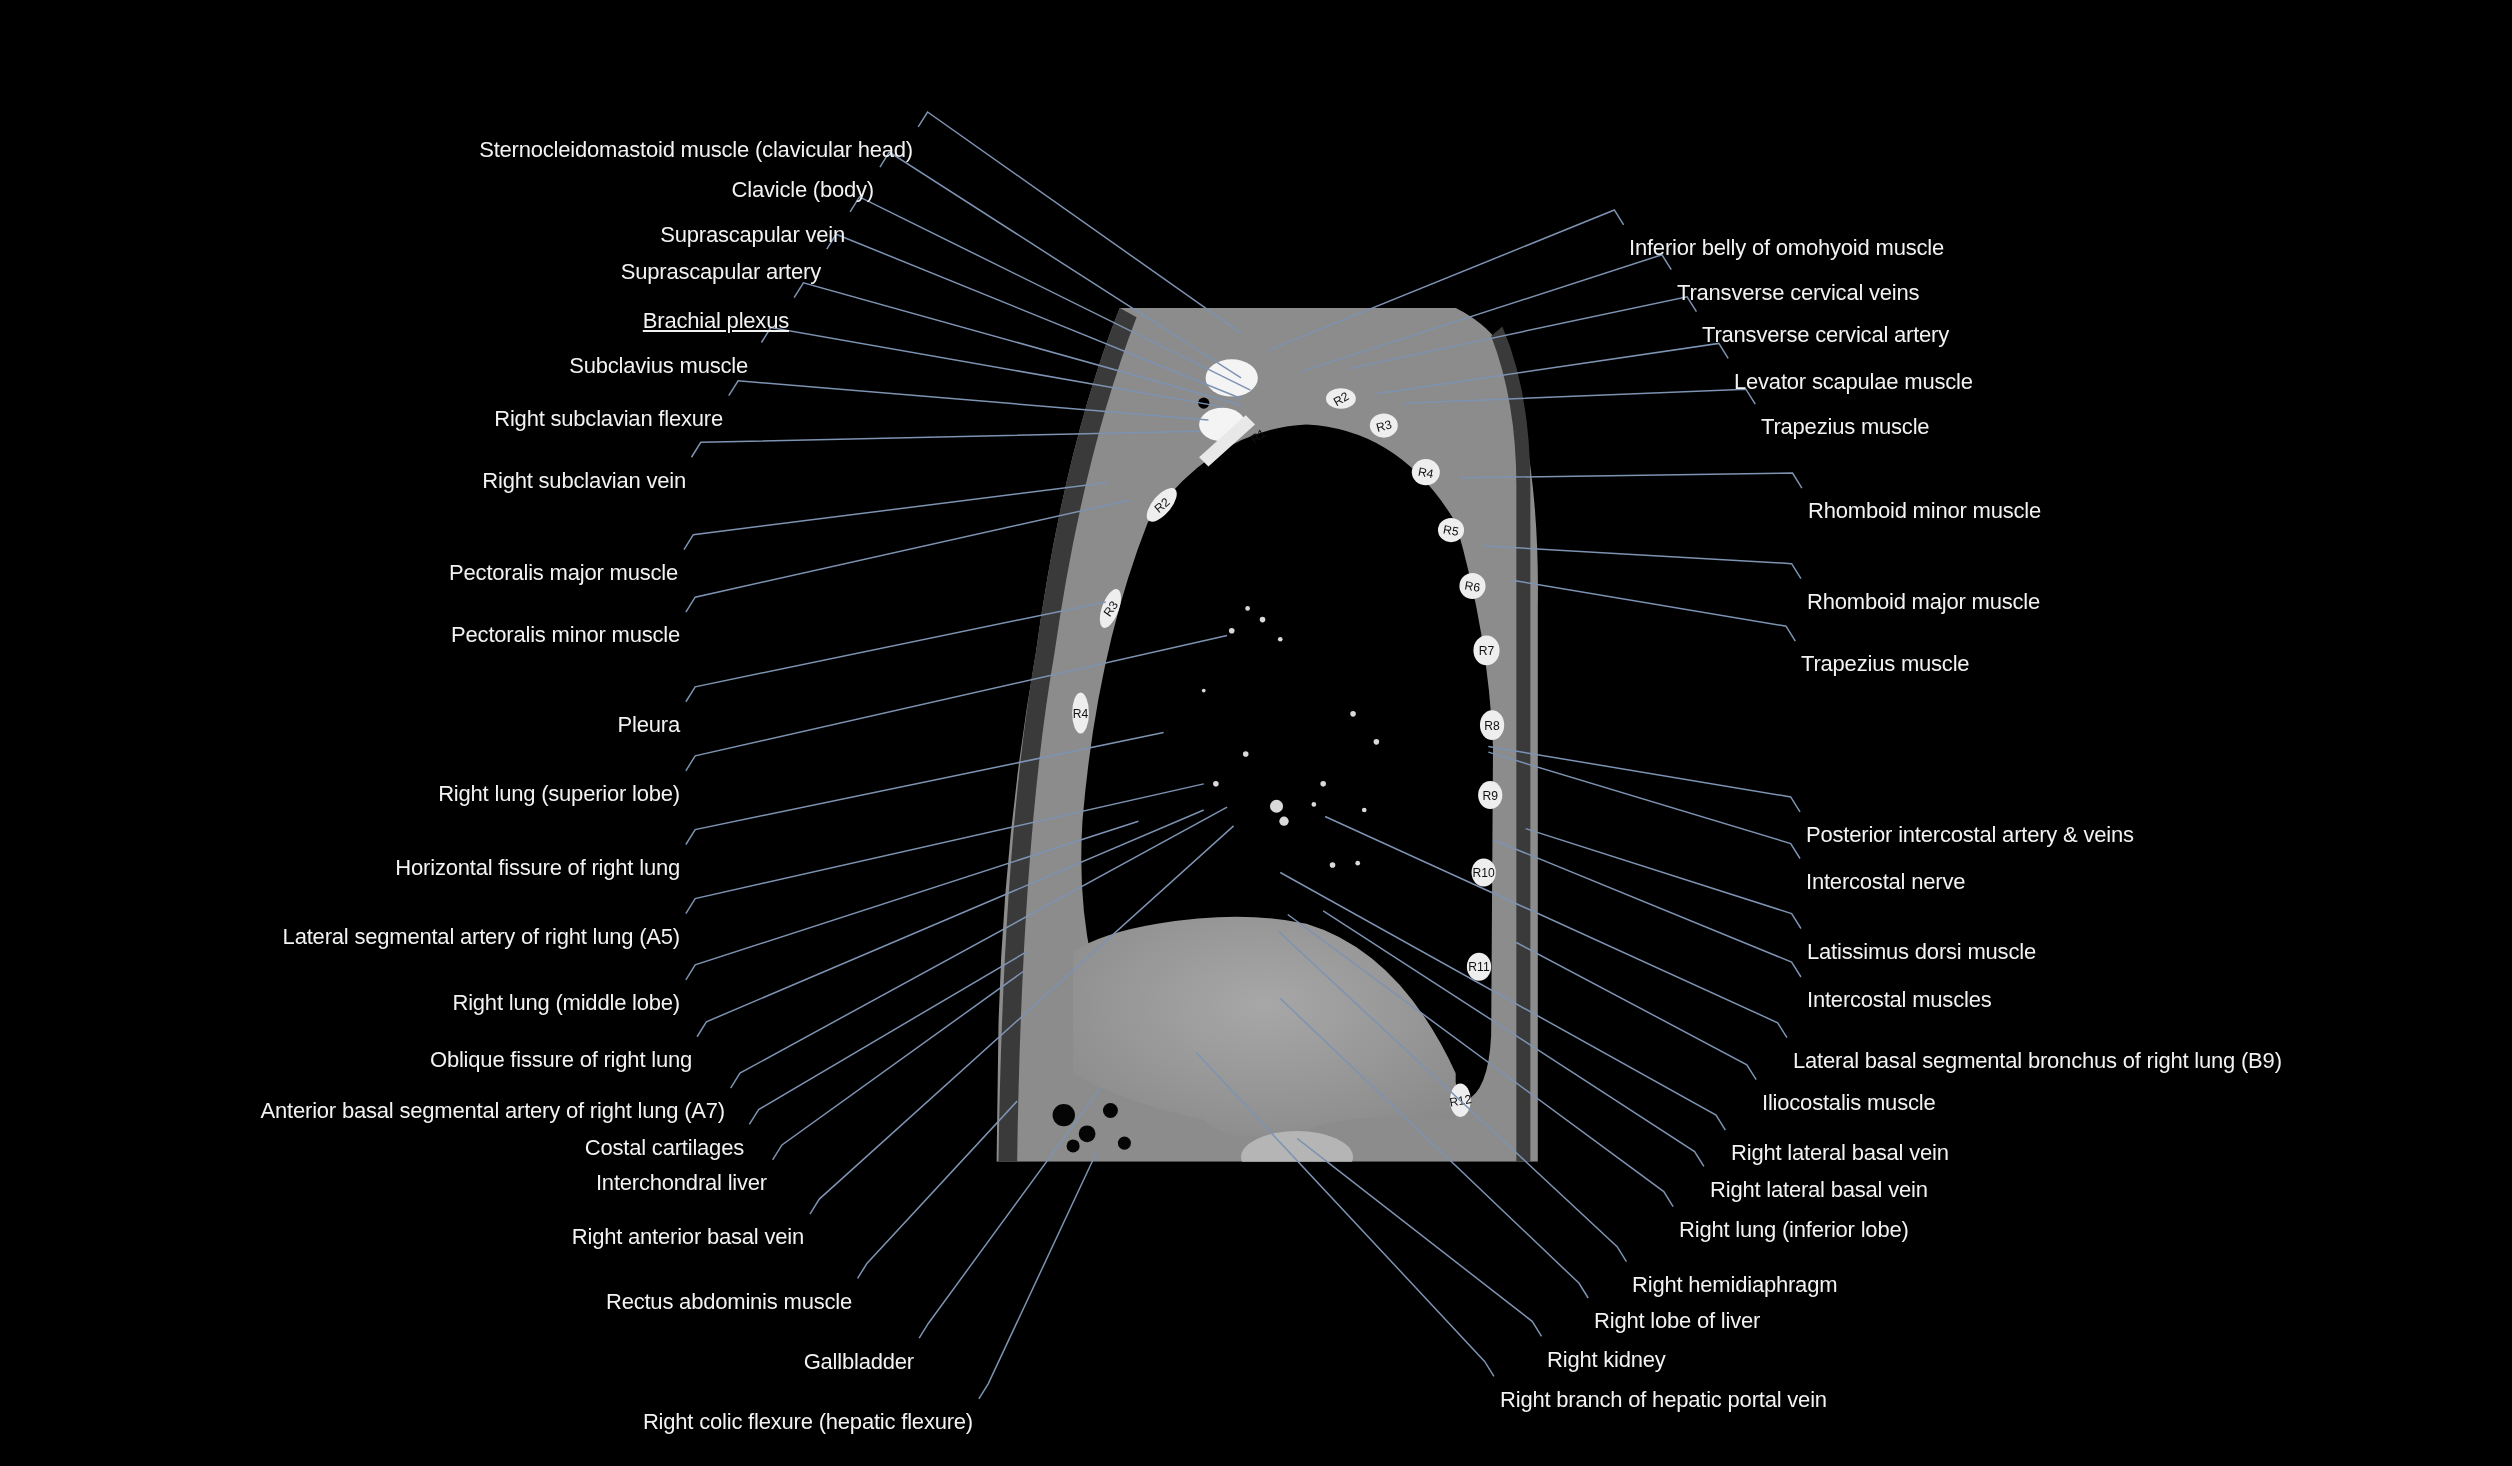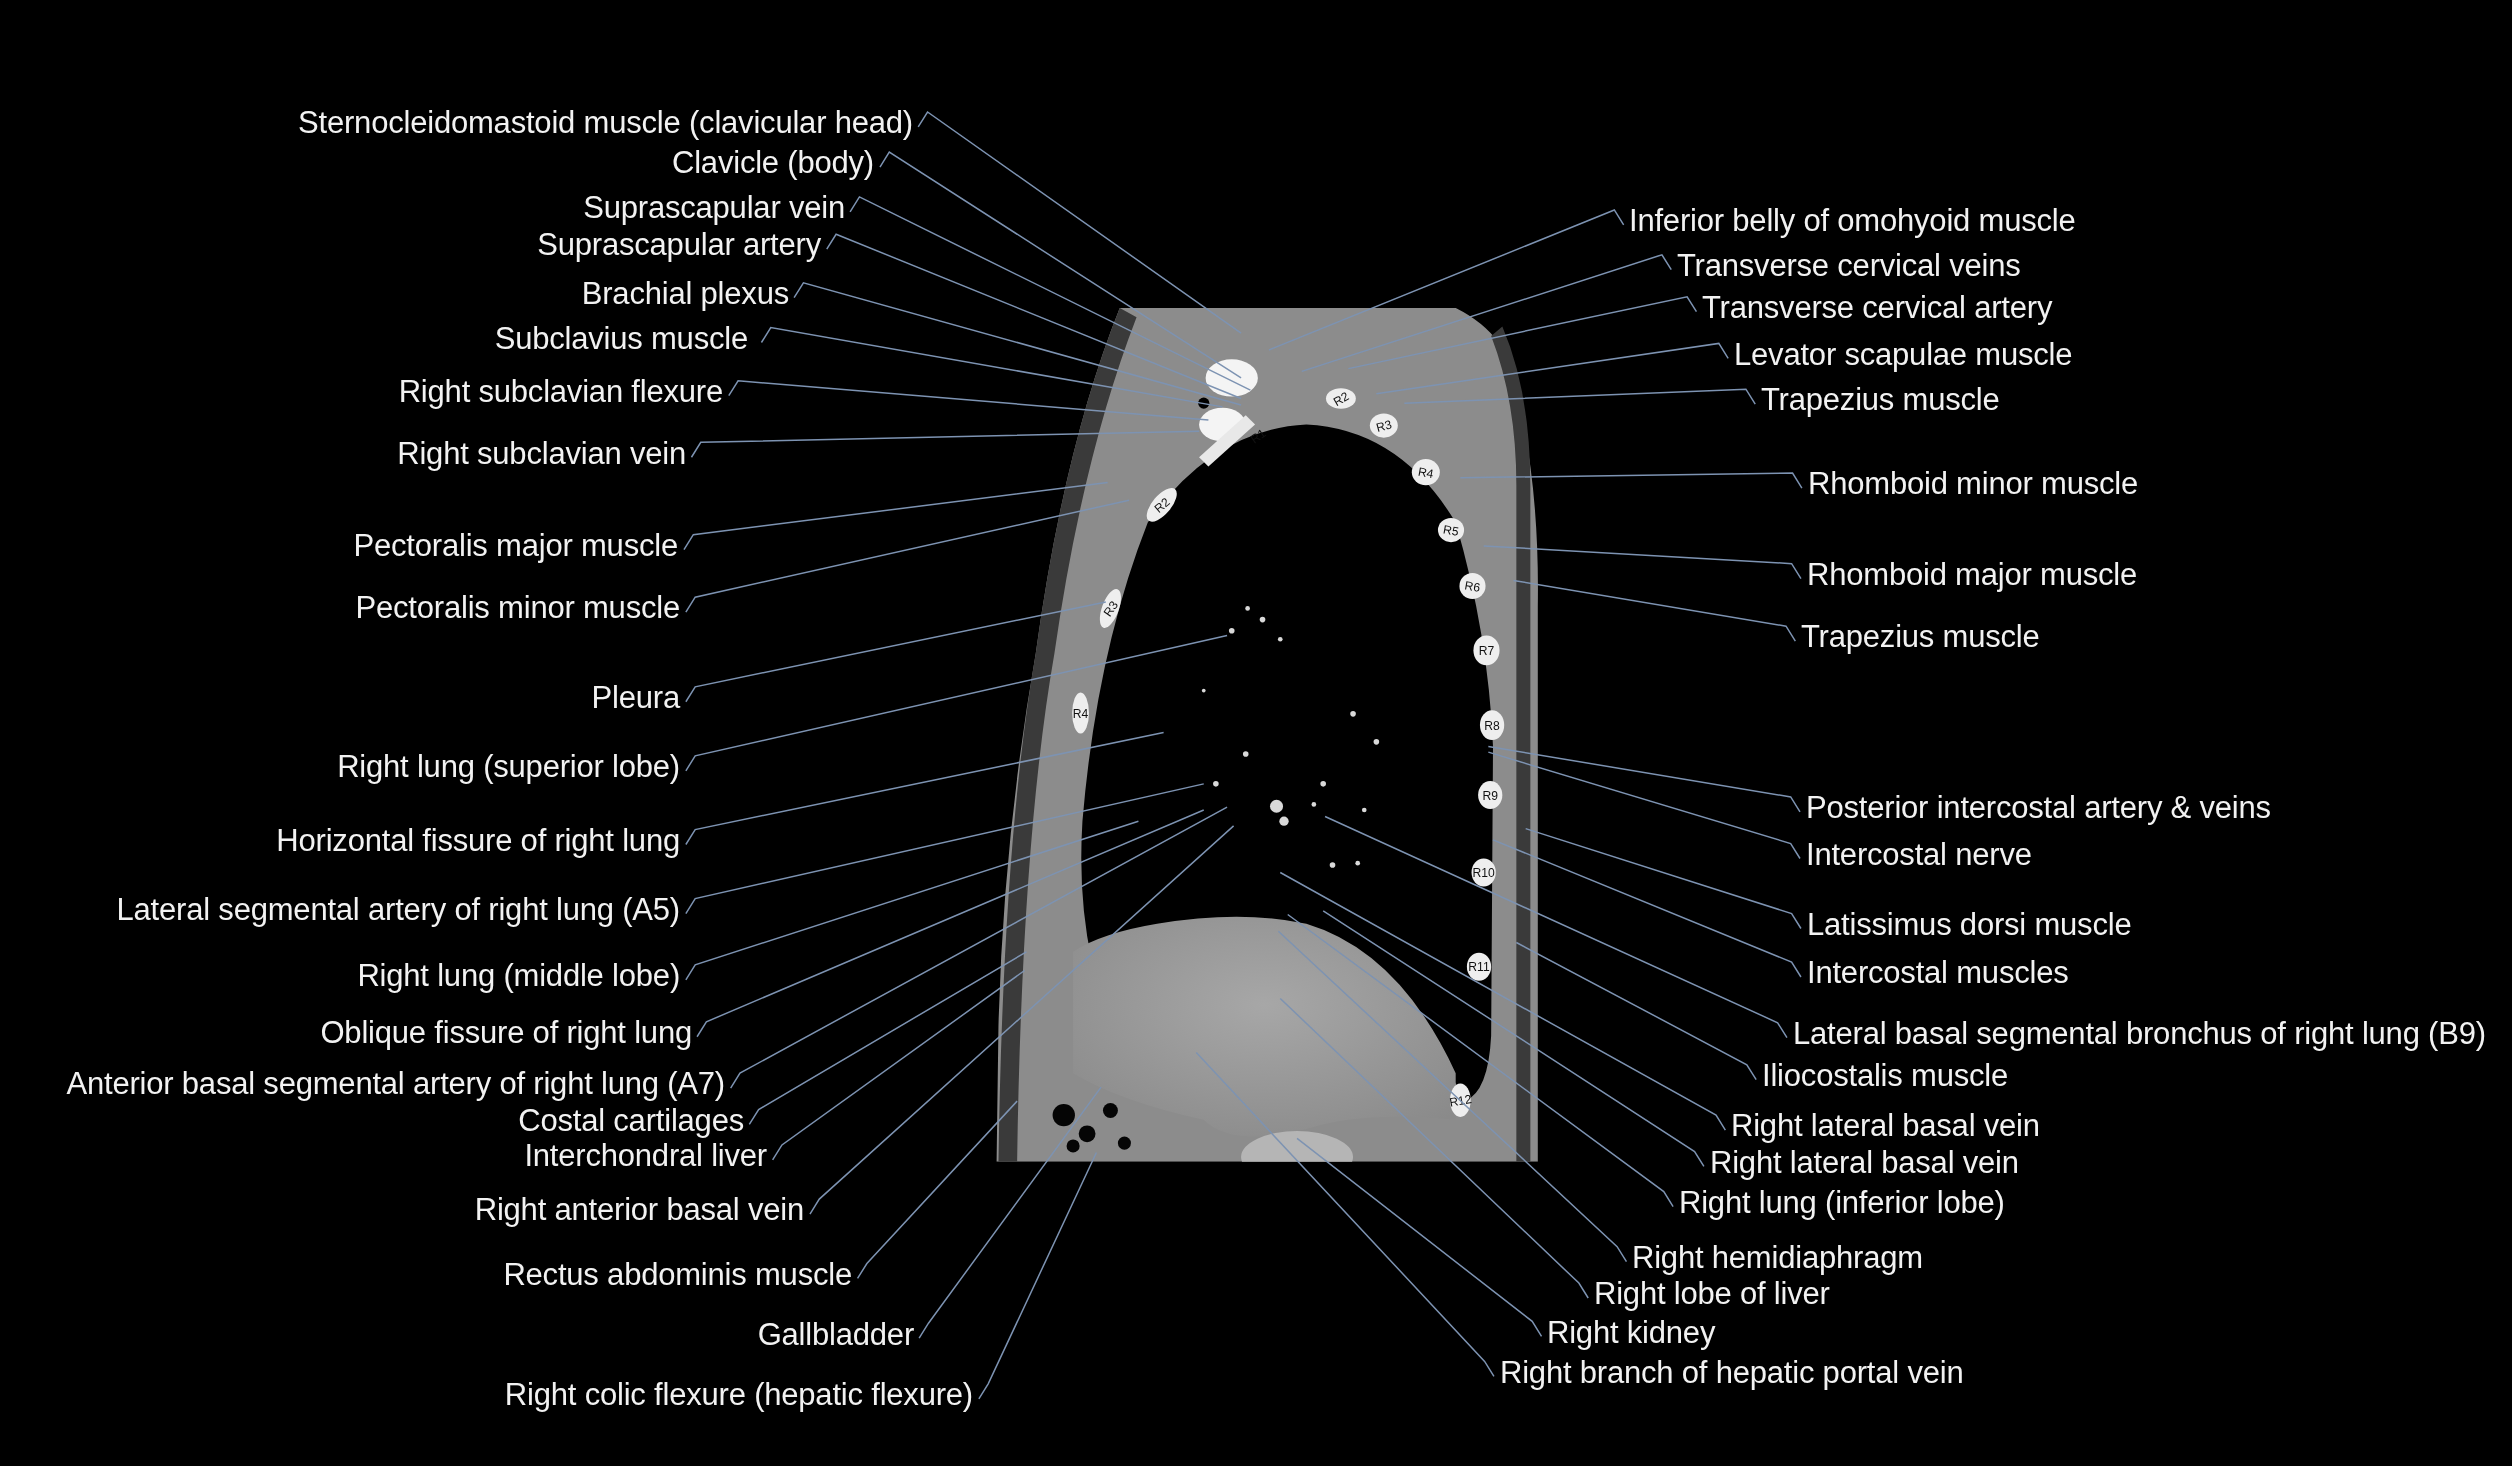--- a/index.html
+++ b/index.html
@@ -1,22 +1,22 @@
 <!DOCTYPE html>
 <html style="font-size:15px"><head>
 <meta charset="utf-8">
 <style>
   html, body { margin: 0; padding: 0; background: #000; }
   body { width: 2512px; height: 1466px; position: relative; overflow: hidden;
          font-family: "Liberation Sans", sans-serif; }
   #stage { position: absolute; left: 0; top: 0; width: 2512px; height: 1466px; }
   #ct { position: absolute; left: 0; top: 0; }
   #leaders { position: absolute; left: 0; top: 0; pointer-events: none; }
-  .label { position: absolute; color: #f2f2f2; font-size: 31px; line-height: 28px;
-           white-space: nowrap; letter-spacing: -0.2px; }
+  .label { position: absolute; color: #f2f2f2; font-size: 22px; line-height: 28px;
+           white-space: nowrap; letter-spacing: -0.2px; margin-top: 27px; }
   .label.left { transform: translate(-100%, -50%); text-align: right; }
   .label.right { transform: translate(0, -50%); text-align: left; }
   .rib { font-family: "Liberation Sans", sans-serif; font-size: 13px; fill: #111; }
 </style>
 </head>
 <body>
 
 <div id="stage">
   <svg id="ct" width="2512" height="1466" viewBox="0 0 2692 1571">
     <defs>
@@ -156,21 +156,21 @@
       <polyline points="1702,1391 1692,1375 1372,1070" fill="none" stroke="#7d93b2" stroke-width="1.6"></polyline>
       <polyline points="1652,1432 1642,1416 1390,1220" fill="none" stroke="#7d93b2" stroke-width="1.6"></polyline>
       <polyline points="1601,1475 1591,1459 1282,1128" fill="none" stroke="#7d93b2" stroke-width="1.6"></polyline>
     </svg>
 
   <div id="labelsLeft">
       <div class="label left" style="left: 913px; top: 123px;">Sternocleidomastoid muscle (clavicular head)</div>
       <div class="label left" style="left: 874px; top: 163px;">Clavicle (body)</div>
       <div class="label left" style="left: 845px; top: 208px;">Suprascapular vein</div>
       <div class="label left" style="left: 821px; top: 245px;">Suprascapular artery</div>
-      <div class="label left" style="left: 789px; top: 294px;">Brachial plexus</div>
+      <div class="label left" style="left: 789px; top: 294px; text-decoration: underline;">Brachial plexus</div>
       <div class="label left" style="left: 748px; top: 339px;">Subclavius muscle</div>
       <div class="label left" style="left: 723px; top: 392px;">Right subclavian flexure</div>
       <div class="label left" style="left: 686px; top: 454px;">Right subclavian vein</div>
       <div class="label left" style="left: 678px; top: 546px;">Pectoralis major muscle</div>
       <div class="label left" style="left: 680px; top: 608px;">Pectoralis minor muscle</div>
       <div class="label left" style="left: 680px; top: 698px;">Pleura</div>
       <div class="label left" style="left: 680px; top: 767px;">Right lung (superior lobe)</div>
       <div class="label left" style="left: 680px; top: 841px;">Horizontal fissure of right lung</div>
       <div class="label left" style="left: 680px; top: 910px;">Lateral segmental artery of right lung (A5)</div>
       <div class="label left" style="left: 680px; top: 976px;">Right lung (middle lobe)</div>

